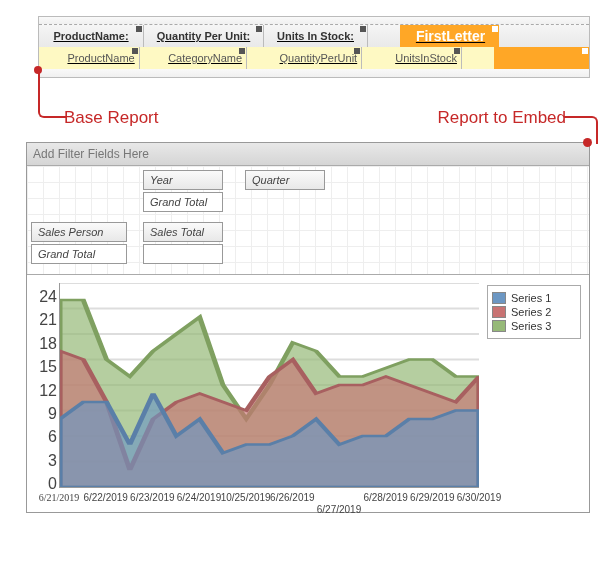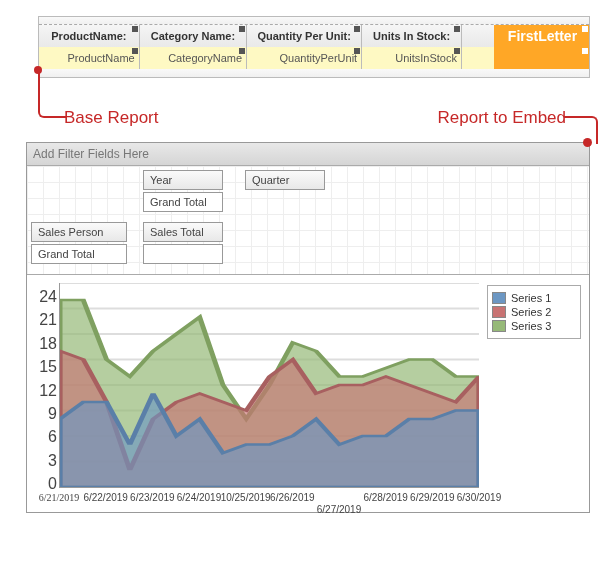--- a/index.html
+++ b/index.html
@@ -10,20 +10,21 @@
     font-size: 12px;
     background: #fff;
     width: 616px;
   }
   
   .designer-top {
     margin: 6px 16px 0 28px;
     border: 1px solid #bbb;
     background: #fff;
     position: relative;
+    text-decoration: underline;
   }
   .band-spacer {
     height: 8px;
     border-bottom: 1px dashed #aaa;
     background: linear-gradient(#f9f9f9,#f0f0f0);
   }
   .band-spacer:last-child { border-bottom: none; }
   .row { display: flex; height: 22px; }
   .row.header { background: linear-gradient(#f5f5f5,#e9e9e9); }
   .row.data { background: #fef9c3; }
@@ -129,21 +130,21 @@
     position: relative;
   }
   .pv {
     position: absolute;
     border: 1px solid #999;
     background: linear-gradient(#fafafa,#e8e8e8);
     font-size: 11px;
     color: #444;
     padding: 3px 6px;
     height: 20px;
-    display: flex; align-items:center;
+    display: flex; align-items:center;font-style:italic;
   }
   .pv.plain { background: #fff; }
   
   .chart-area {
     border-top: 1px solid #aaa;
     padding: 6px 6px 2px 6px;
     height: 238px;
     position: relative;
     background:#fff;
   }
@@ -179,24 +180,20 @@
 </style>
 </head>
 <body>
 
 <div class="designer-top">
   <div class="band-spacer"></div>
 
   <div class="row header">
     <div class="cell" style="width:105px">
       <span>ProductName:</span>
-      <span class="glyph"></span>
-    </div>
-    <div class="cell" style="width:112px">
-      <span>Category Name:</span>
       <span class="glyph"></span>
     </div>
     <div class="cell" style="width:120px">
       <span>Quantity Per Unit:</span>
       <span class="glyph"></span>
     </div>
     <div class="cell" style="width:104px">
       <span>Units In Stock:</span>
       <span class="glyph"></span>
     </div>

